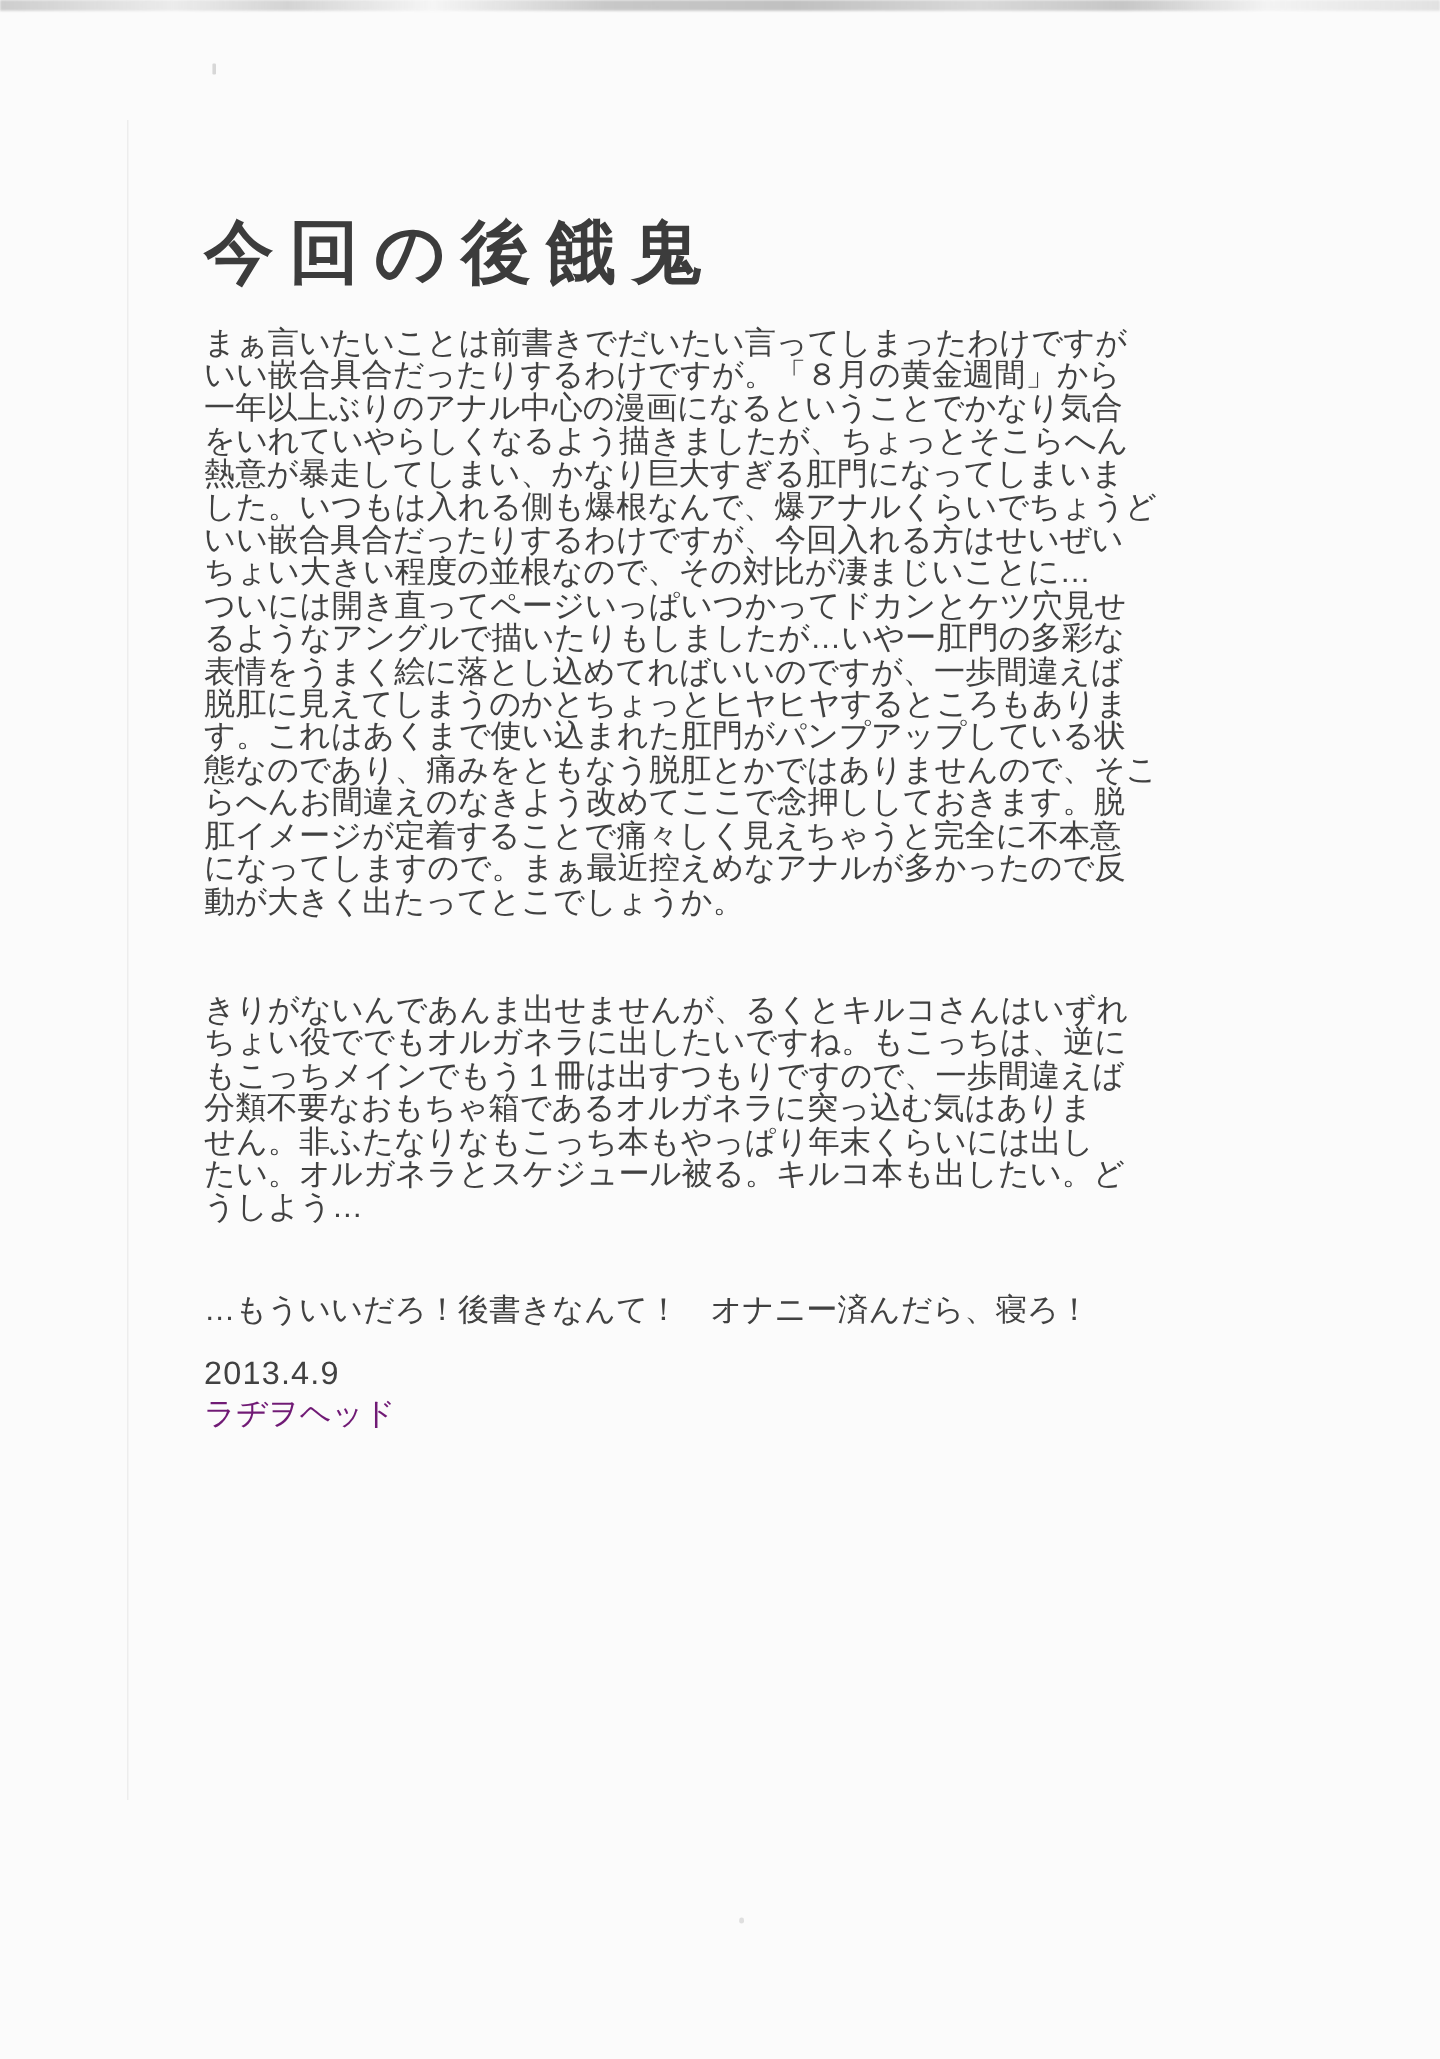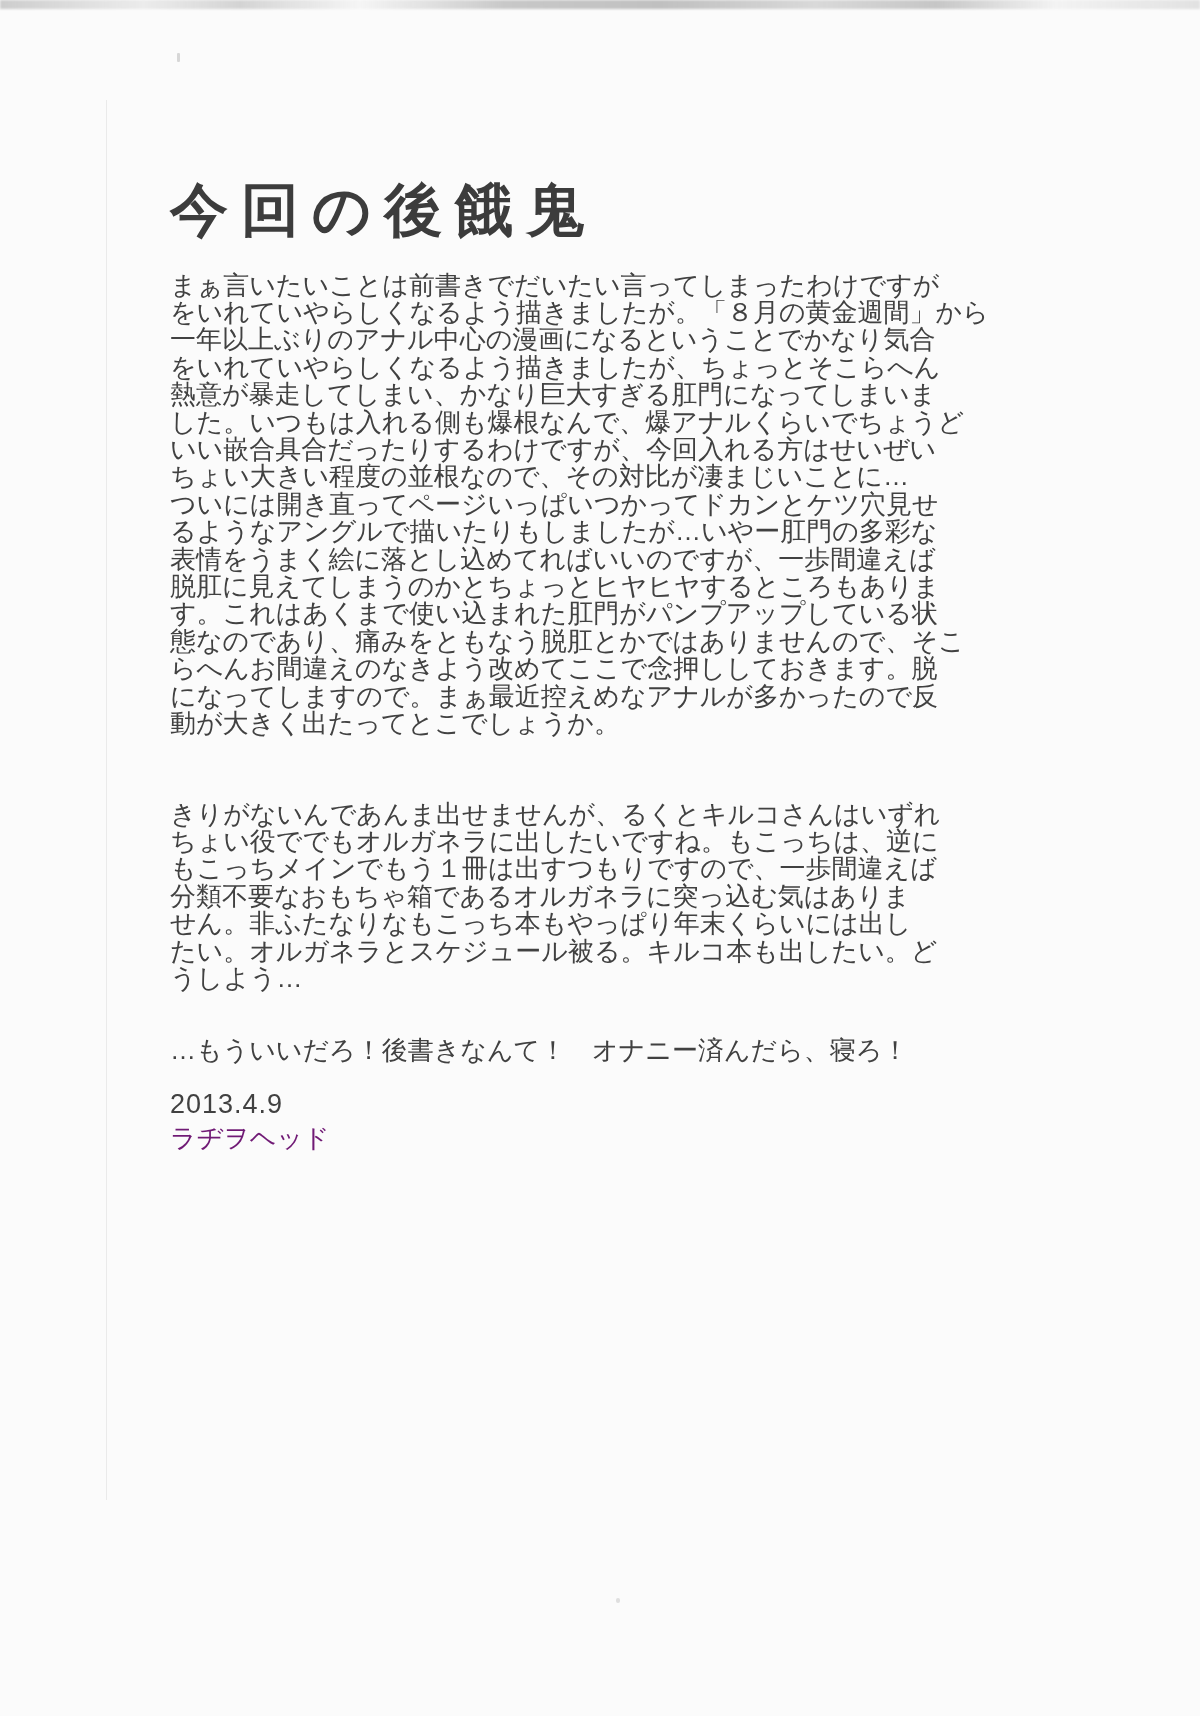--- a/index.html
+++ b/index.html
@@ -91,21 +91,21 @@
     letter-spacing: 0px;
     color: #414141;
   }
   .para .line {
     white-space: nowrap;
   }
   .para-1 { margin-top: 0; }
   .para-2 { margin-top: 27px; }
   .para-3 { margin-top: 63px; }
   .closing {
-    margin-top: 45px;
+    margin-top: 58px;
     font-size: 26px;
     line-height: 27.4px;
     white-space: nowrap;
     color: #414141;
   }
   .date {
     margin-top: 22px;
     font-size: 27px;
     line-height: 34px;
     letter-spacing: 1px;
@@ -128,34 +128,35 @@
   <div class="scan-left-line"></div>
   <div class="speck-1"></div>
   <div class="speck-2"></div>
 
   <div class="content">
 
     <div class="title">今回の後餓鬼</div>
 
     <div class="para para-1">
         <div class="line">まぁ言いたいことは前書きでだいたい言ってしまったわけですが</div>
-        <div class="line">をいれていやらしくなるよう描きましたが。「８月の黄金週間」から</div>
+        <div class="line">いい嵌合具合だったりするわけですが。「８月の黄金週間」から</div>
         <div class="line">一年以上ぶりのアナル中心の漫画になるということでかなり気合</div>
         <div class="line">をいれていやらしくなるよう描きましたが、ちょっとそこらへん</div>
         <div class="line">熱意が暴走してしまい、かなり巨大すぎる肛門になってしまいま</div>
         <div class="line">した。いつもは入れる側も爆根なんで、爆アナルくらいでちょうど</div>
         <div class="line">いい嵌合具合だったりするわけですが、今回入れる方はせいぜい</div>
         <div class="line">ちょい大きい程度の並根なので、その対比が凄まじいことに…</div>
         <div class="line">ついには開き直ってページいっぱいつかってドカンとケツ穴見せ</div>
         <div class="line">るようなアングルで描いたりもしましたが…いやー肛門の多彩な</div>
         <div class="line">表情をうまく絵に落とし込めてればいいのですが、一歩間違えば</div>
         <div class="line">脱肛に見えてしまうのかとちょっとヒヤヒヤするところもありま</div>
         <div class="line">す。これはあくまで使い込まれた肛門がパンプアップしている状</div>
         <div class="line">態なのであり、痛みをともなう脱肛とかではありませんので、そこ</div>
         <div class="line">らへんお間違えのなきよう改めてここで念押ししておきます。脱</div>
+        <div class="line">肛イメージが定着することで痛々しく見えちゃうと完全に不本意</div>
         <div class="line">になってしますので。まぁ最近控えめなアナルが多かったので反</div>
         <div class="line">動が大きく出たってとこでしょうか。</div>
       </div>
 
 
     <div class="para para-3">
         <div class="line">きりがないんであんま出せませんが、るくとキルコさんはいずれ</div>
         <div class="line">ちょい役ででもオルガネラに出したいですね。もこっちは、逆に</div>
         <div class="line">もこっちメインでもう１冊は出すつもりですので、一歩間違えば</div>
         <div class="line">分類不要なおもちゃ箱であるオルガネラに突っ込む気はありま</div>

